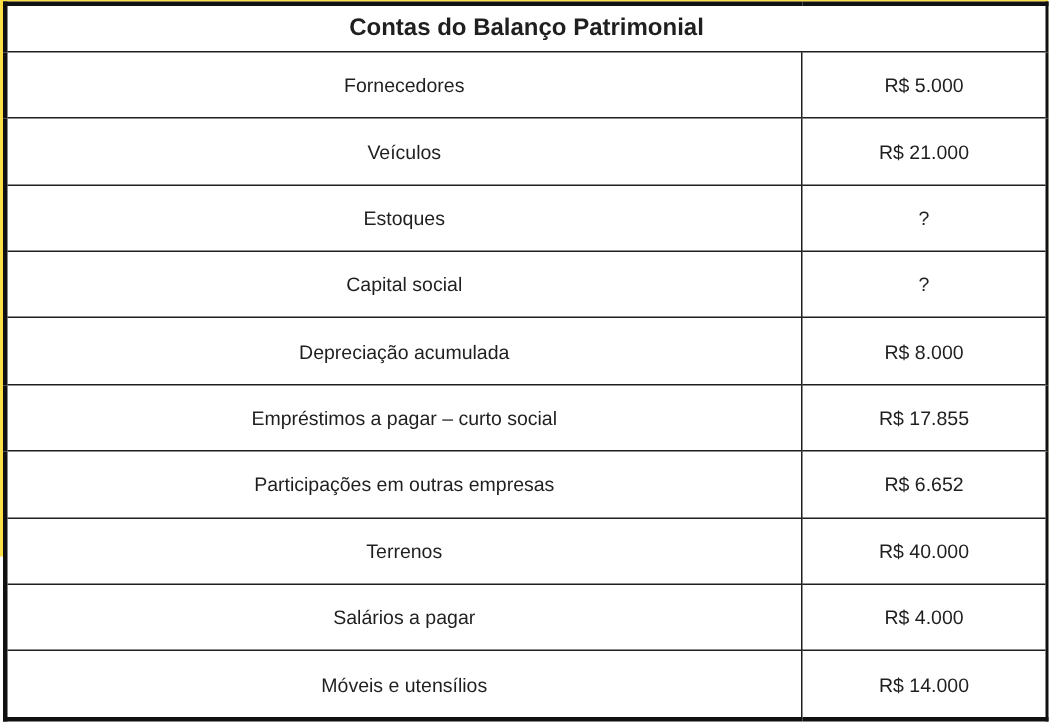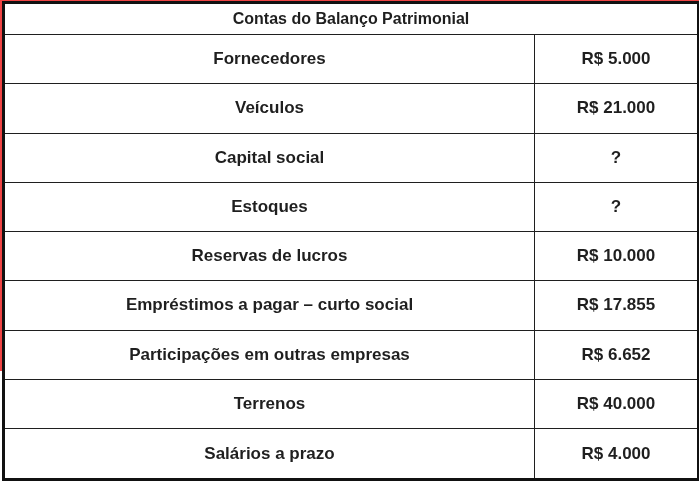--- a/index.html
+++ b/index.html
@@ -8,21 +8,21 @@
     background: #ffffff;
     width: 699px;
     height: 483px;
     overflow: hidden;
     font-family: "Liberation Sans", sans-serif;
   }
   .canvas {
     position: relative;
     width: 699px;
     height: 371px;
-    background: #ef4444;
+    background: #fde047;
   }
   table.bp-table {
     position: absolute;
     top: 1px;
     left: 2px;
     width: 695px;
     height: 480px;
     border-collapse: collapse;
     table-layout: fixed;
     background: #ffffff;
@@ -46,22 +46,22 @@
   table.bp-table tr > *:first-child { border-left: 3px solid #111111; }
   table.bp-table tr > *:last-child  { border-right: 3px solid #111111; }
 
   th.title-cell {
     font-size: 16px;
     font-weight: bold;
     height: 30px;
   }
   td.account-cell,
   td.value-cell {
-    font-size: 17px;
-    font-weight: bold;
+    font-size: 13px;
+    font-weight: normal;
     height: 31px;
   }
 </style>
 </head>
 <body>
 
 <div class="canvas">
   <table class="bp-table">
     <colgroup>
       <col class="col-account">
@@ -79,52 +79,56 @@
     <td class="value-cell">R$ 5.000</td>
   </tr>
 
   <tr>
     <td class="account-cell">Veículos</td>
     <td class="value-cell">R$ 21.000</td>
   </tr>
 
 
   <tr>
+    <td class="account-cell">Estoques</td>
+    <td class="value-cell">?</td>
+  </tr>
+
+  <tr>
     <td class="account-cell">Capital social</td>
     <td class="value-cell">?</td>
   </tr>
 
   <tr>
-    <td class="account-cell">Estoques</td>
-    <td class="value-cell">?</td>
+    <td class="account-cell">Depreciação acumulada</td>
+    <td class="value-cell">R$ 8.000</td>
   </tr>
 
-
-  <tr>
-    <td class="account-cell">Reservas de lucros</td>
-    <td class="value-cell">R$ 10.000</td>
-  </tr>
 
   <tr>
     <td class="account-cell">Empréstimos a pagar – curto social</td>
     <td class="value-cell">R$ 17.855</td>
   </tr>
 
   <tr>
     <td class="account-cell">Participações em outras empresas</td>
     <td class="value-cell">R$ 6.652</td>
   </tr>
 
 
 
   <tr>
     <td class="account-cell">Terrenos</td>
     <td class="value-cell">R$ 40.000</td>
   </tr>
 
   <tr>
-    <td class="account-cell">Salários a prazo</td>
+    <td class="account-cell">Salários a pagar</td>
     <td class="value-cell">R$ 4.000</td>
   </tr>
 
+  <tr>
+    <td class="account-cell">Móveis e utensílios</td>
+    <td class="value-cell">R$ 14.000</td>
+  </tr>
 </tbody>
   </table>
 </div>
 
 </body></html>

